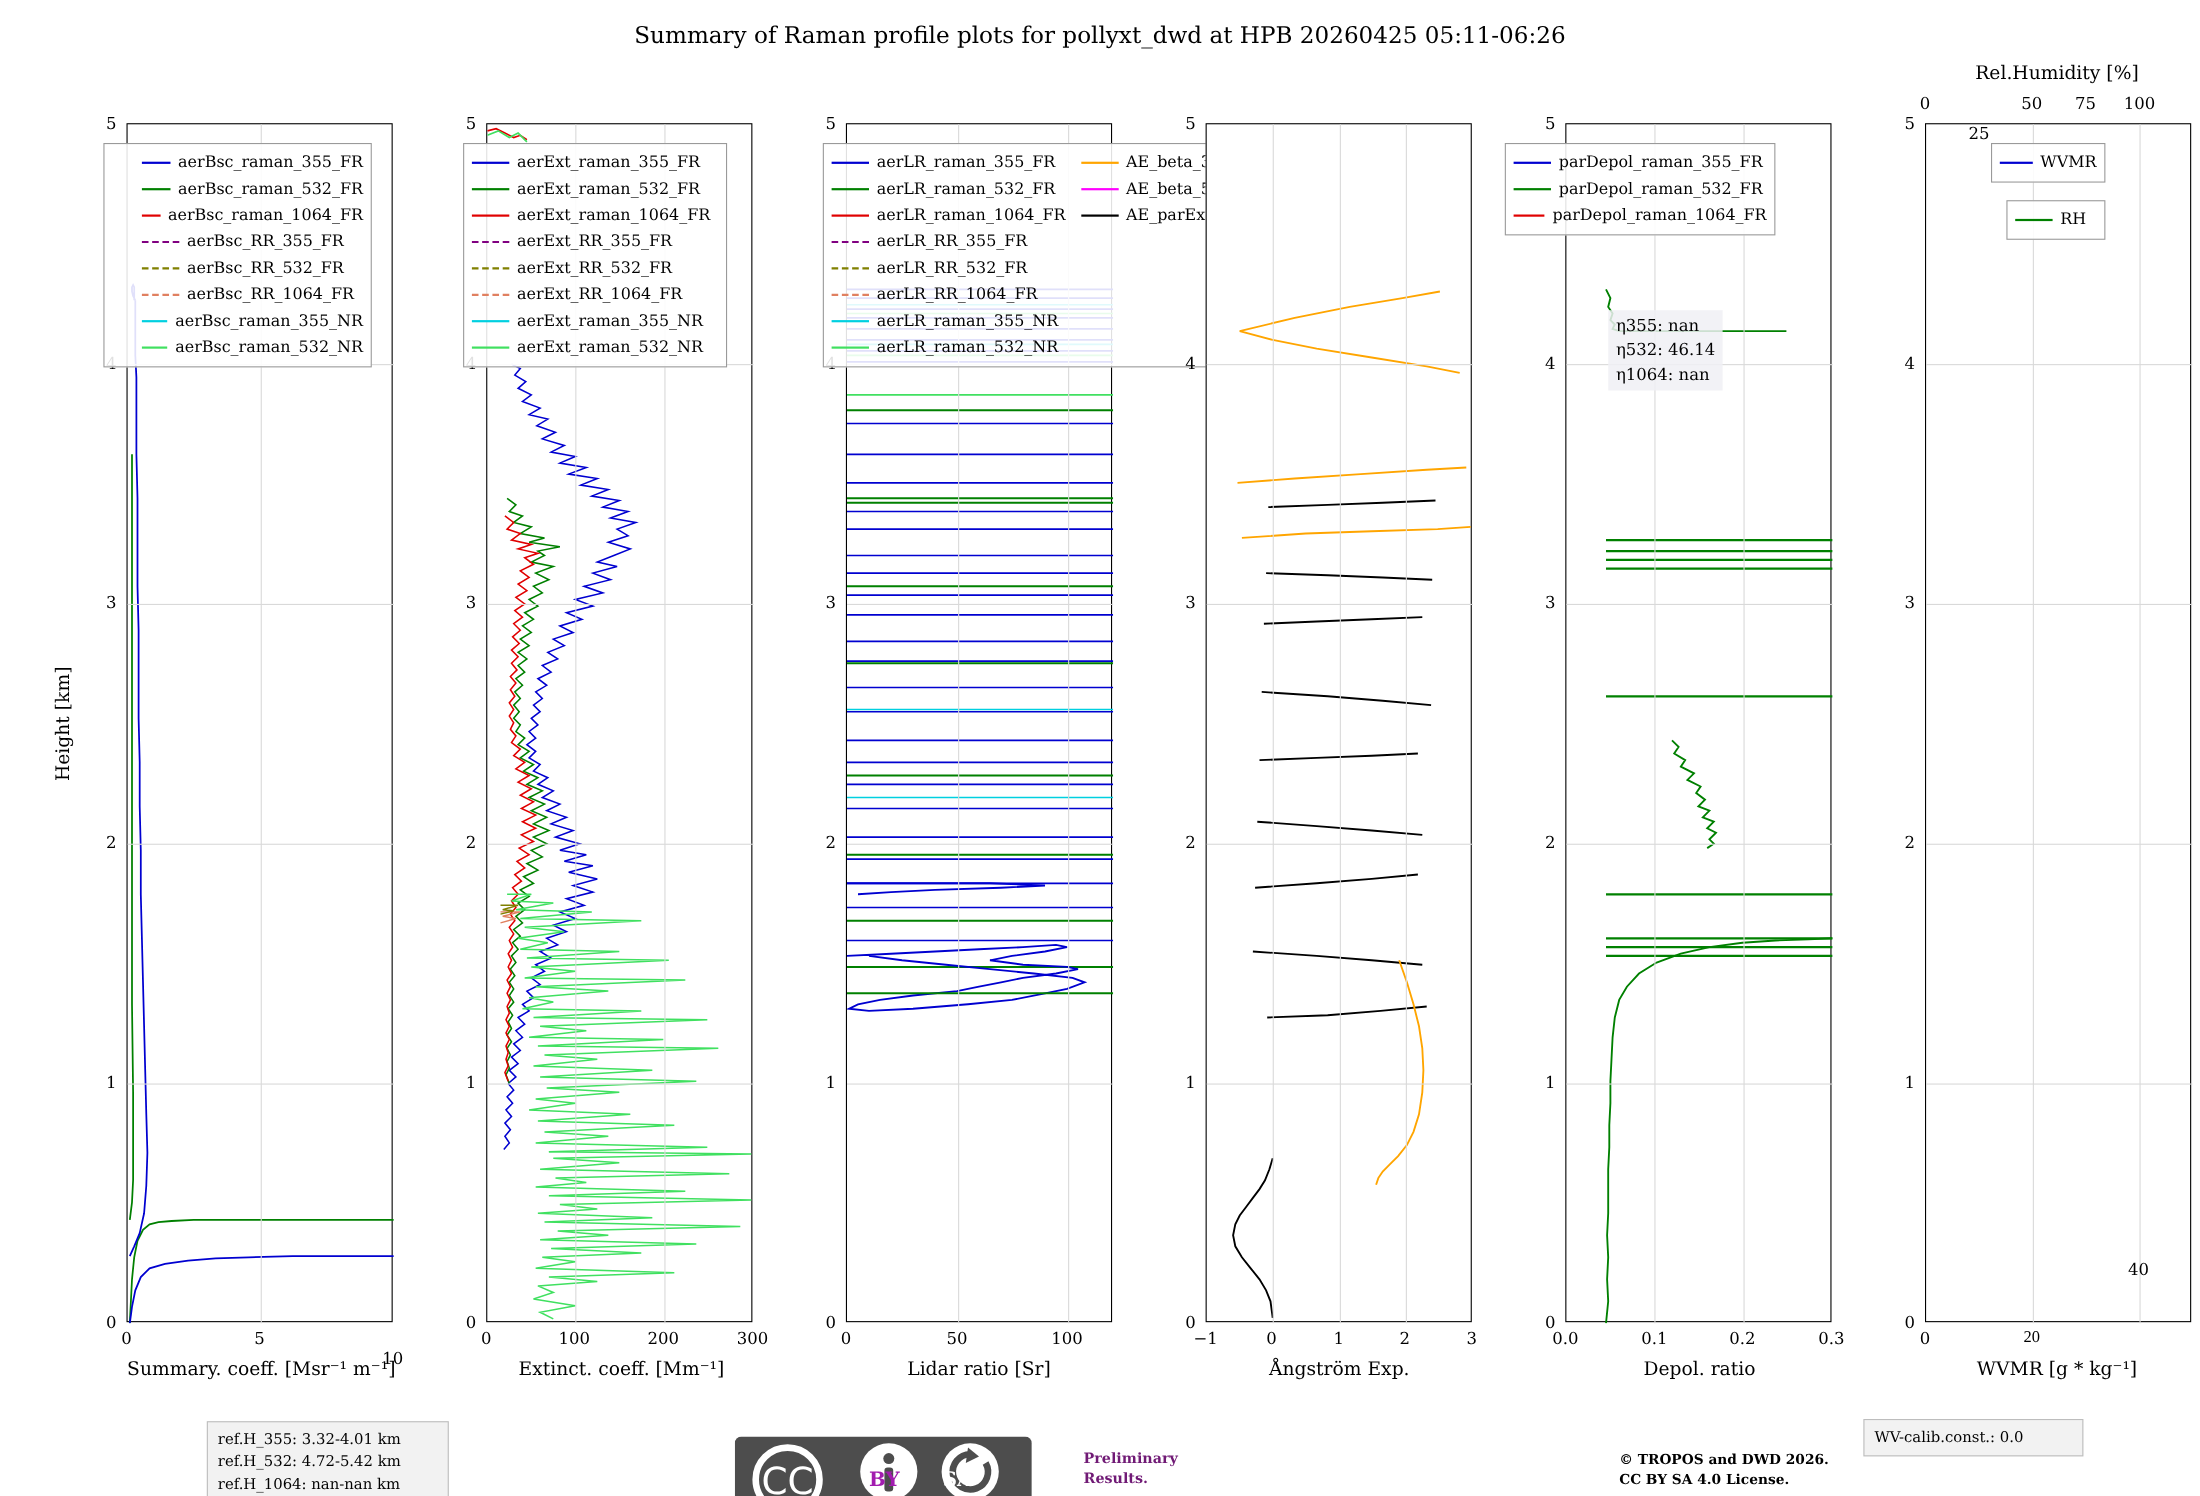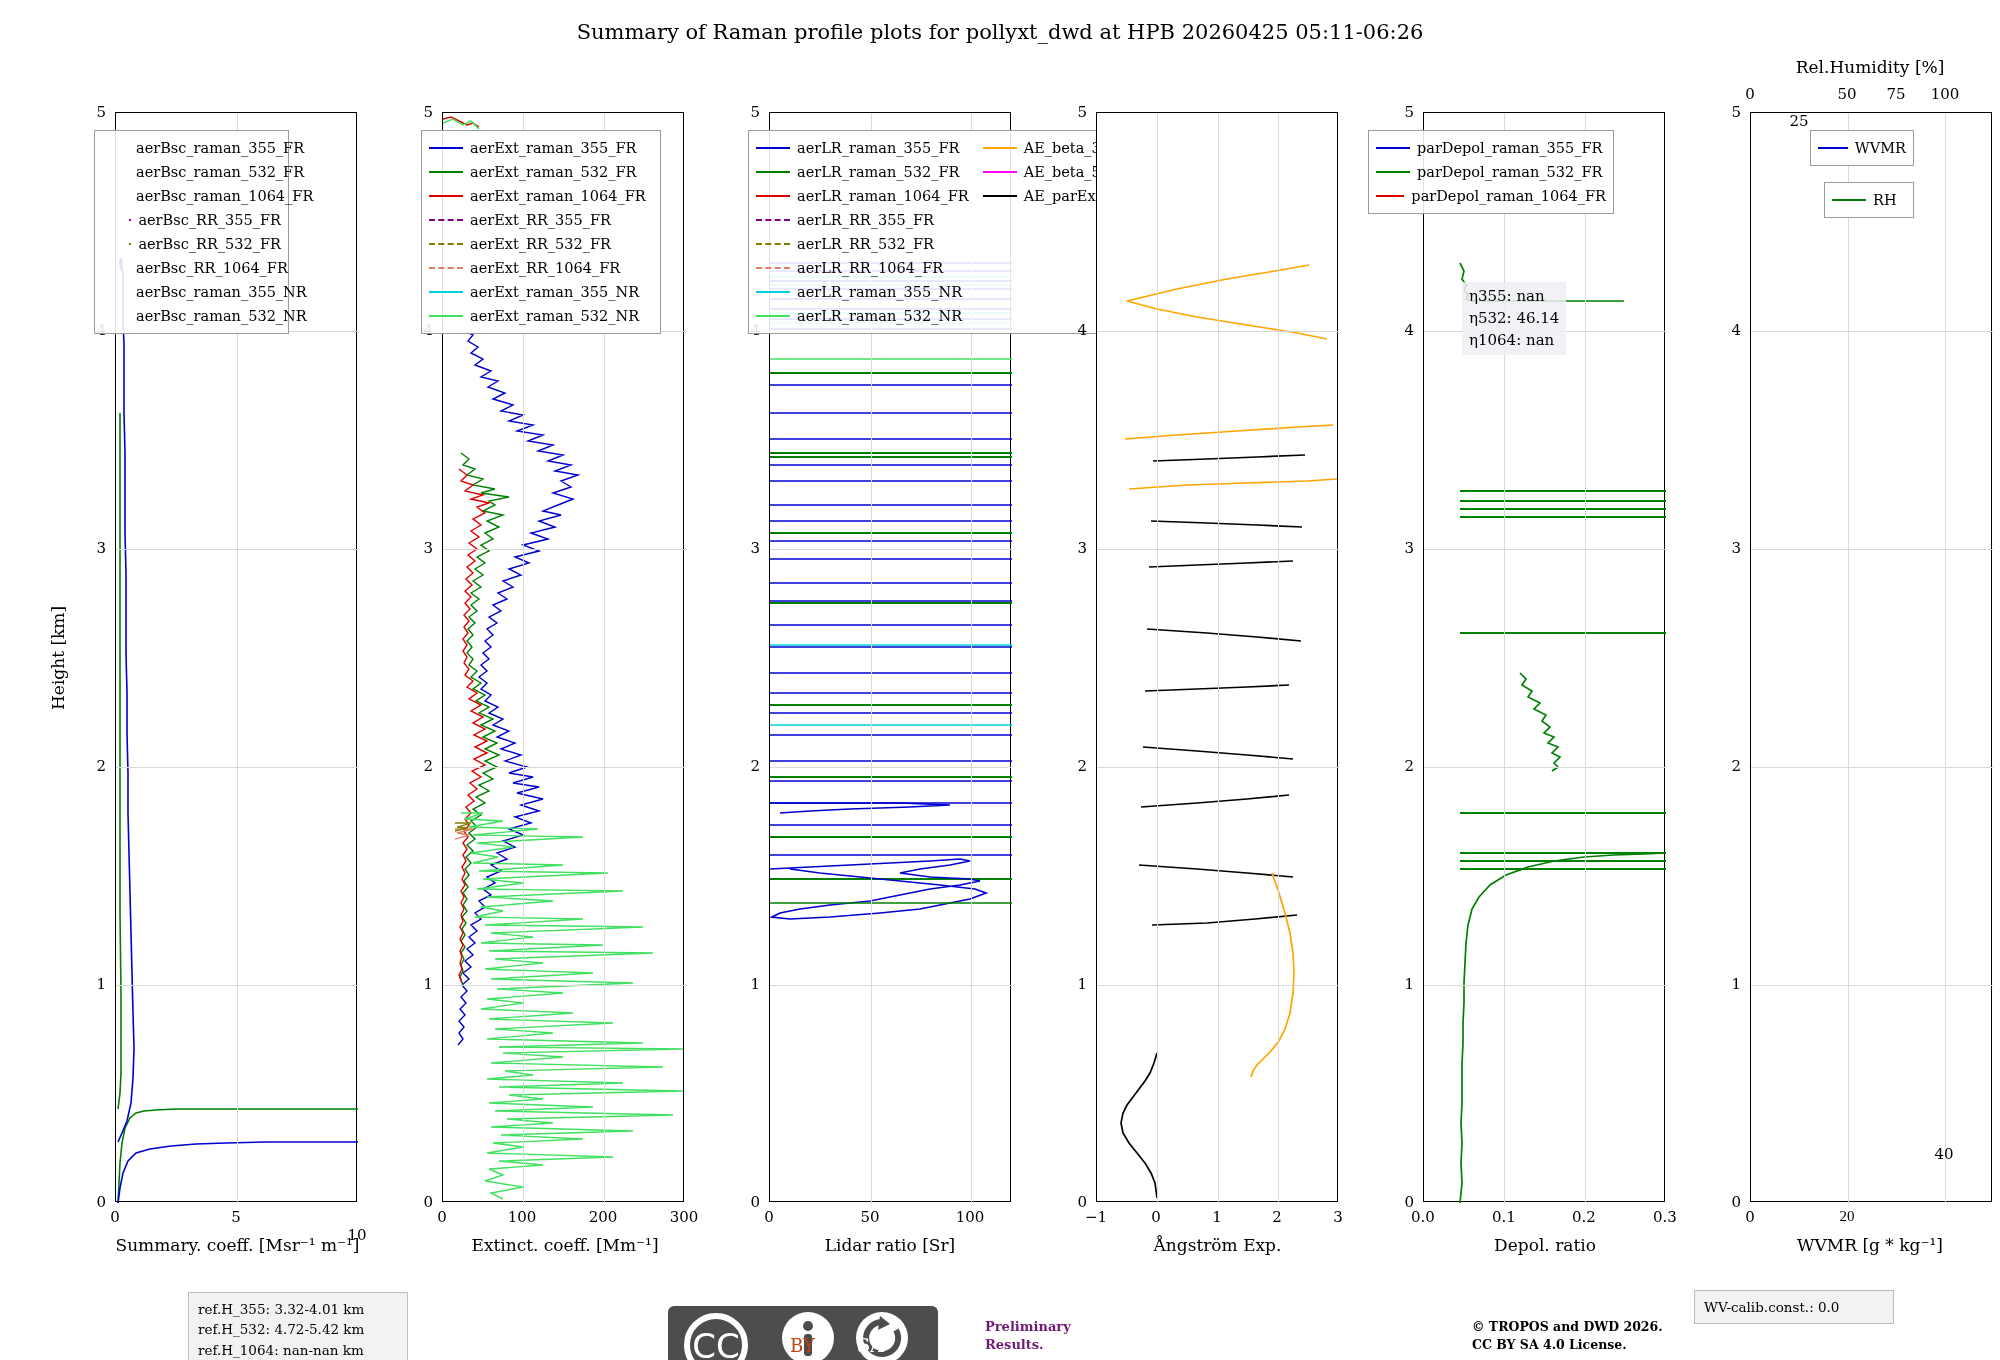--- a/index.html
+++ b/index.html
@@ -49,21 +49,21 @@
   <div class="ytick" style="left:72px;top:757px;">2</div>
   <div class="ytick" style="left:72px;top:539px;">3</div>
   <div class="ytick" style="left:72px;top:321px;">4</div>
   <div class="ytick" style="left:72px;top:103px;">5</div>
   <div class="xtick" style="left:100px;top:1208px;width:30px;">0</div>
   <div class="xtick" style="left:221px;top:1208px;width:30px;">5</div>
   <div class="xtick" style="left:341px;top:1208px;width:32px;margin-top:18px;">10</div>
   <div class="xlabel" style="left:95px;top:1235px;width:285px;">Summary. coeff. [Msr⁻¹ m⁻¹]</div>
   <div class="ylabel" style="left:48px;top:710px;">Height [km]</div>
 
-  <div class="legend" style="left:94px;top:130px;width:195px;padding-left:34px;">
+  <div class="legend" style="left:94px;top:130px;width:244px;padding-left:34px;">
     <div class="legrow">
         <span class="swatch" style="border-top:2px solid #0000d0;"></span>
         <span>aerBsc_raman_355_FR</span>
       </div>
     <div class="legrow">
         <span class="swatch" style="border-top:2px solid #008000;"></span>
         <span>aerBsc_raman_532_FR</span>
       </div>
     <div class="legrow">
         <span class="swatch" style="border-top:2px solid #e00000;"></span>
@@ -450,21 +450,21 @@
     <circle cx="48" cy="39" r="29" fill="none" stroke="#ffffff" stroke-width="6"></circle>
     <text x="48" y="52" font-family="DejaVu Sans, sans-serif" font-size="34" fill="#ffffff" text-anchor="middle">CC</text>
     <circle cx="140" cy="32" r="26" fill="#ffffff"></circle>
     <circle cx="140" cy="20" r="5" fill="#4d4d4d"></circle>
     <rect x="136" y="28" width="8" height="22" rx="3" fill="#4d4d4d"></rect>
     <circle cx="214" cy="32" r="26" fill="#ffffff"></circle>
     <path d="M214 16 a16 16 0 1 0 14 8" fill="none" stroke="#4d4d4d" stroke-width="6"></path>
     <polygon points="212,10 222,18 210,24" fill="#4d4d4d"></polygon>
   </svg>
 </div>
-<div style="position:absolute;left:790px;top:1335px;font-size:18px;font-weight:normal;color:#c2410c;">BY</div>
+<div style="position:absolute;left:790px;top:1335px;font-size:18px;font-weight:bold;color:#a21caf;">BY</div>
 <div style="position:absolute;left:857px;top:1335px;font-size:18px;font-weight:bold;color:#ffffff;">SA</div>
 
 <div class="prelim" style="left:985px;top:1318px;">
   <div>Preliminary</div>
   <div>Results.</div>
 </div>
 
 <div class="copyr" style="left:1472px;top:1318px;">
   <div>© TROPOS and DWD 2026.</div>
   <div>CC BY SA 4.0 License.</div>

